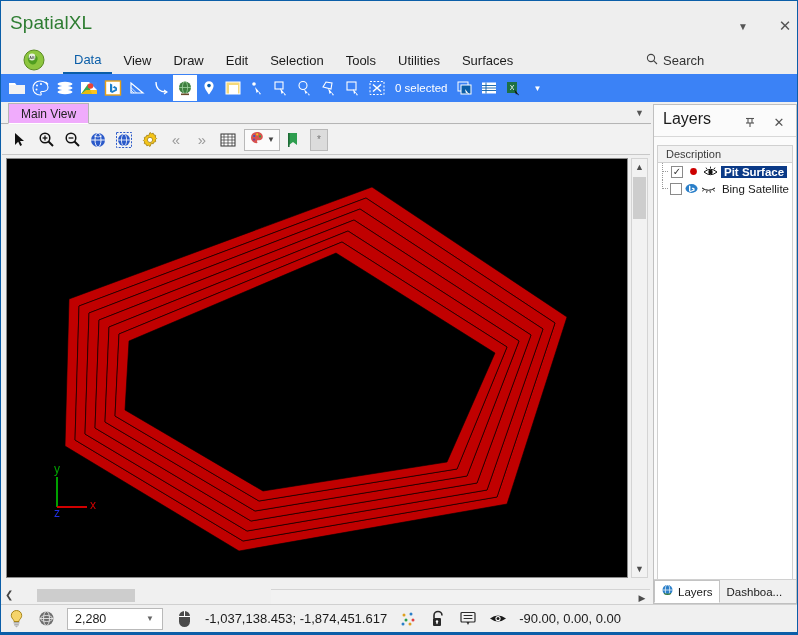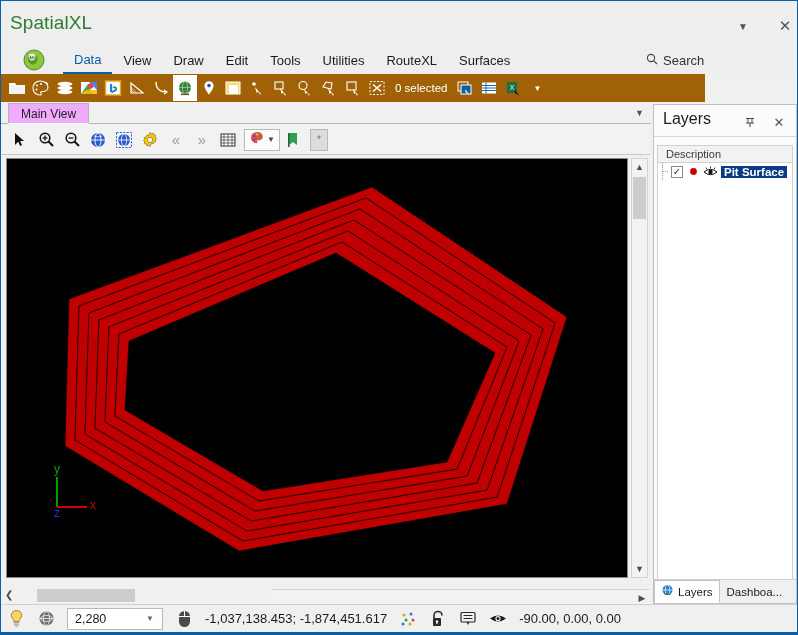--- a/index.html
+++ b/index.html
@@ -64,22 +64,22 @@
   .menu-item.active { color: #0b5ea8; border-bottom: 2px solid #0b5ea8; }
   .menu-search {
     position: absolute; left: 645px; top: 0; height: 28px;
     display: flex; align-items: center; gap: 5px;
     font-size: 13px; color: #333;
   }
 
   
   .ribbon {
     position: absolute; left: 0; top: 73px;
-    width: 704px; height: 28px;
-    background: #a16207;
+    width: 796px; height: 28px;
+    background: #3b82f6;
     display: flex; align-items: center;
   }
   .rb-ico {
     width: 24px; height: 26px;
     display: flex; align-items: center; justify-content: center;
     cursor: default; flex: 0 0 auto;
   }
   .rb-ico.white-bg { background: #ffffff; }
   .rb-label {
     color: #ffffff; font-size: 11.5px;
@@ -341,23 +341,23 @@
         <path d="M5 7 Q8 4 12 6 Q16 8 14 12 Q12 17 8 15 Q4 13 5 7 Z" fill="#4f9e20"></path>
         <circle cx="9" cy="8" r="3.4" fill="#ffffff" opacity=".85"></circle>
         <text x="9" y="10" font-size="4" text-anchor="middle" fill="#333" font-family="'Liberation Sans',sans-serif">AB</text>
       </svg>
     </div>
     <div class="menu-items">
       <div class="menu-item active">Data</div>
       <div class="menu-item">View</div>
       <div class="menu-item">Draw</div>
       <div class="menu-item">Edit</div>
+      <div class="menu-item">Selection</div>
       <div class="menu-item">Tools</div>
       <div class="menu-item">Utilities</div>
-      <div class="menu-item">RouteXL</div>
       <div class="menu-item">Surfaces</div>
     </div>
     <div class="menu-search">
       <span>
         <svg width="12" height="12" viewBox="0 0 12 12">
           <circle cx="5" cy="5" r="3.6" fill="none" stroke="#444" stroke-width="1.1"></circle>
           <line x1="7.6" y1="7.6" x2="11" y2="11" stroke="#444" stroke-width="1.1"></line>
         </svg>
       </span>
       <span>Search</span>
@@ -666,20 +666,37 @@
           <svg width="15" height="11" viewBox="0 0 15 11">
             <path d="M1 6 Q7.5 0.6 14 6 Q7.5 11.4 1 6 Z" fill="none" stroke="#111" stroke-width="1"></path>
             <circle cx="7.5" cy="6" r="2.2" fill="#111"></circle>
             <path d="M3 1.6 L4 3.2 M7.5 0.6 L7.5 2.4 M12 1.6 L11 3.2" stroke="#111" stroke-width=".9"></path>
           </svg>
         </span>
         <span class="lname">Pit Surface</span>
       </div>
 
 
+      <div class="layer-row">
+        <span class="tree-stem last"></span>
+        <span class="lchk"></span>
+        <span class="lswatch">
+          <svg width="13" height="11" viewBox="0 0 13 11">
+            <ellipse cx="6.5" cy="5.5" rx="6" ry="4.4" fill="#2a7fc9"></ellipse>
+            <path d="M4 2.4 L5.4 3 V8 L8.6 6.4 L6.6 5.4 L7.8 4.4 L9.6 5.6 V7.6 L5.4 9 L4 8.2 Z" fill="#ffffff"></path>
+          </svg>
+        </span>
+        <span class="leye">
+          <svg width="15" height="11" viewBox="0 0 15 11">
+            <path d="M1 5 Q7.5 9.5 14 5" fill="none" stroke="#111" stroke-width="1"></path>
+            <path d="M2.6 6.6 L1.6 8.4 M6 8 L5.6 9.8 M9 8 L9.4 9.8 M12.4 6.6 L13.4 8.4" stroke="#111" stroke-width=".9"></path>
+          </svg>
+        </span>
+        <span class="lname">Bing Satellite</span>
+      </div>
     </div>
 
     <div class="panel-tabs">
       <div class="ptab active">
         <span>
           <svg width="13" height="13" viewBox="0 0 13 13">
             <circle cx="6.5" cy="6" r="5" fill="#2a7fc9"></circle>
             <ellipse cx="6.5" cy="6" rx="2.2" ry="5" fill="none" stroke="#ffffff" stroke-width=".7"></ellipse>
             <line x1="1.5" y1="6" x2="11.5" y2="6" stroke="#ffffff" stroke-width=".7"></line>
             <path d="M3 9.5 q3.5 1.8 7 0" fill="none" stroke="#3a7a3a" stroke-width="1.4"></path>

